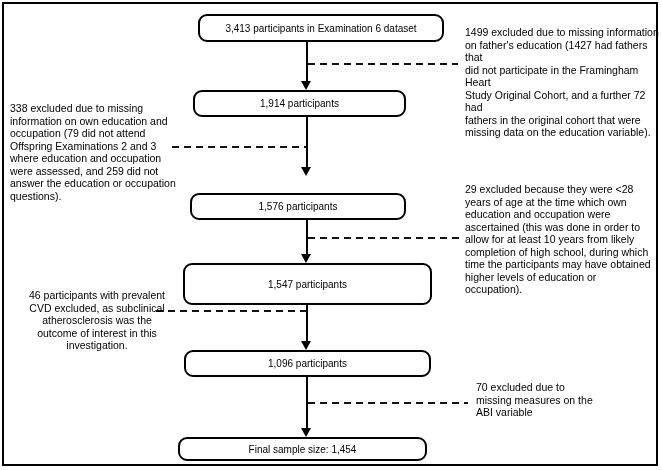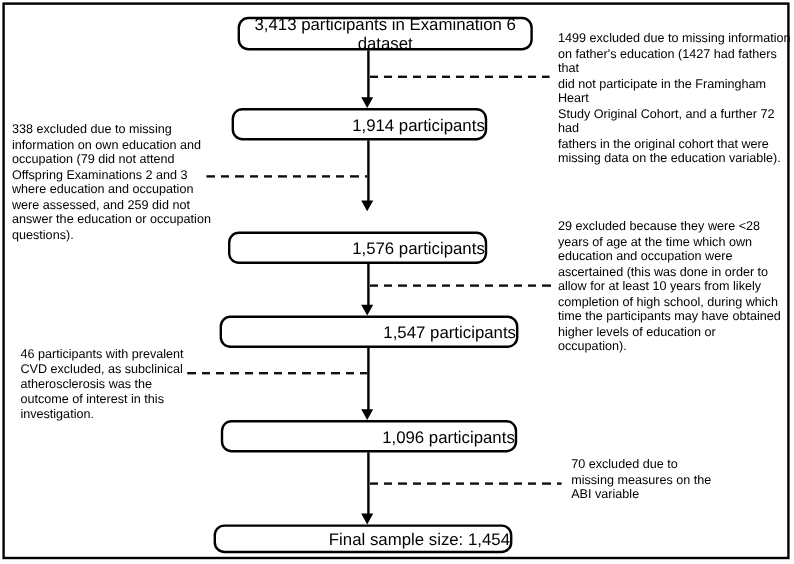--- a/index.html
+++ b/index.html
@@ -13,22 +13,22 @@
   }
   .frame{
     position:absolute;left:2px;top:2px;right:4px;bottom:4px;
     border:2px solid #000;
   }
   .box{
     position:absolute;
     border:2px solid #000;
     border-radius:9px;
     background:#fff;
-    display:flex;align-items:center;justify-content:flex-end;
-    font-size:14px;
+    display:flex;align-items:center;justify-content:center;
+    font-size:10px;
     text-align:center;
     box-sizing:border-box;
     z-index:3;
   }
   .note{
     position:absolute;
     font-size:10.5px;
     line-height:12.5px;
     white-space:pre-line;
     z-index:2;
@@ -64,21 +64,21 @@
 
   <div class="box" style="left:198px;top:14px;width:246px;height:28px;">
     <span>3,413 participants in Examination 6 dataset</span>
   </div>
   <div class="box" style="left:193px;top:90px;width:213px;height:27px;">
     <span>1,914 participants</span>
   </div>
   <div class="box" style="left:190px;top:193px;width:216px;height:27px;">
     <span>1,576 participants</span>
   </div>
-  <div class="box" style="left:183px;top:263px;width:249px;height:27px;">
+  <div class="box" style="left:183px;top:263px;width:249px;height:42px;">
     <span>1,547 participants</span>
   </div>
   <div class="box" style="left:184px;top:350px;width:247px;height:27px;">
     <span>1,096 participants</span>
   </div>
   <div class="box" style="left:178px;top:437px;width:249px;height:24px;">
     <span>Final sample size: 1,454</span>
   </div>
 
   <div class="vline" style="top:42px;height:41px;"></div>
@@ -118,21 +118,21 @@
 questions).</div>
   <div class="note" style="left:465px;top:183px;width:196px;">29 excluded because they were &lt;28
 years of age at the time which own
 education and occupation were
 ascertained (this was done in order to
 allow for at least 10 years from likely
 completion of high school, during which
 time the participants may have obtained
 higher levels of education or
 occupation).</div>
-  <div class="note" style="left:17px;top:289px;width:160px;">46 participants with prevalent
+  <div class="note" style="left:17px;top:289px;width:160px;text-align:center;">46 participants with prevalent
 CVD excluded, as subclinical
 atherosclerosis was the
 outcome of interest in this
 investigation.</div>
   <div class="note" style="left:476px;top:381px;width:150px;">70 excluded due to
 missing measures on the
 ABI variable</div>
 </div>
 
 </body></html>

